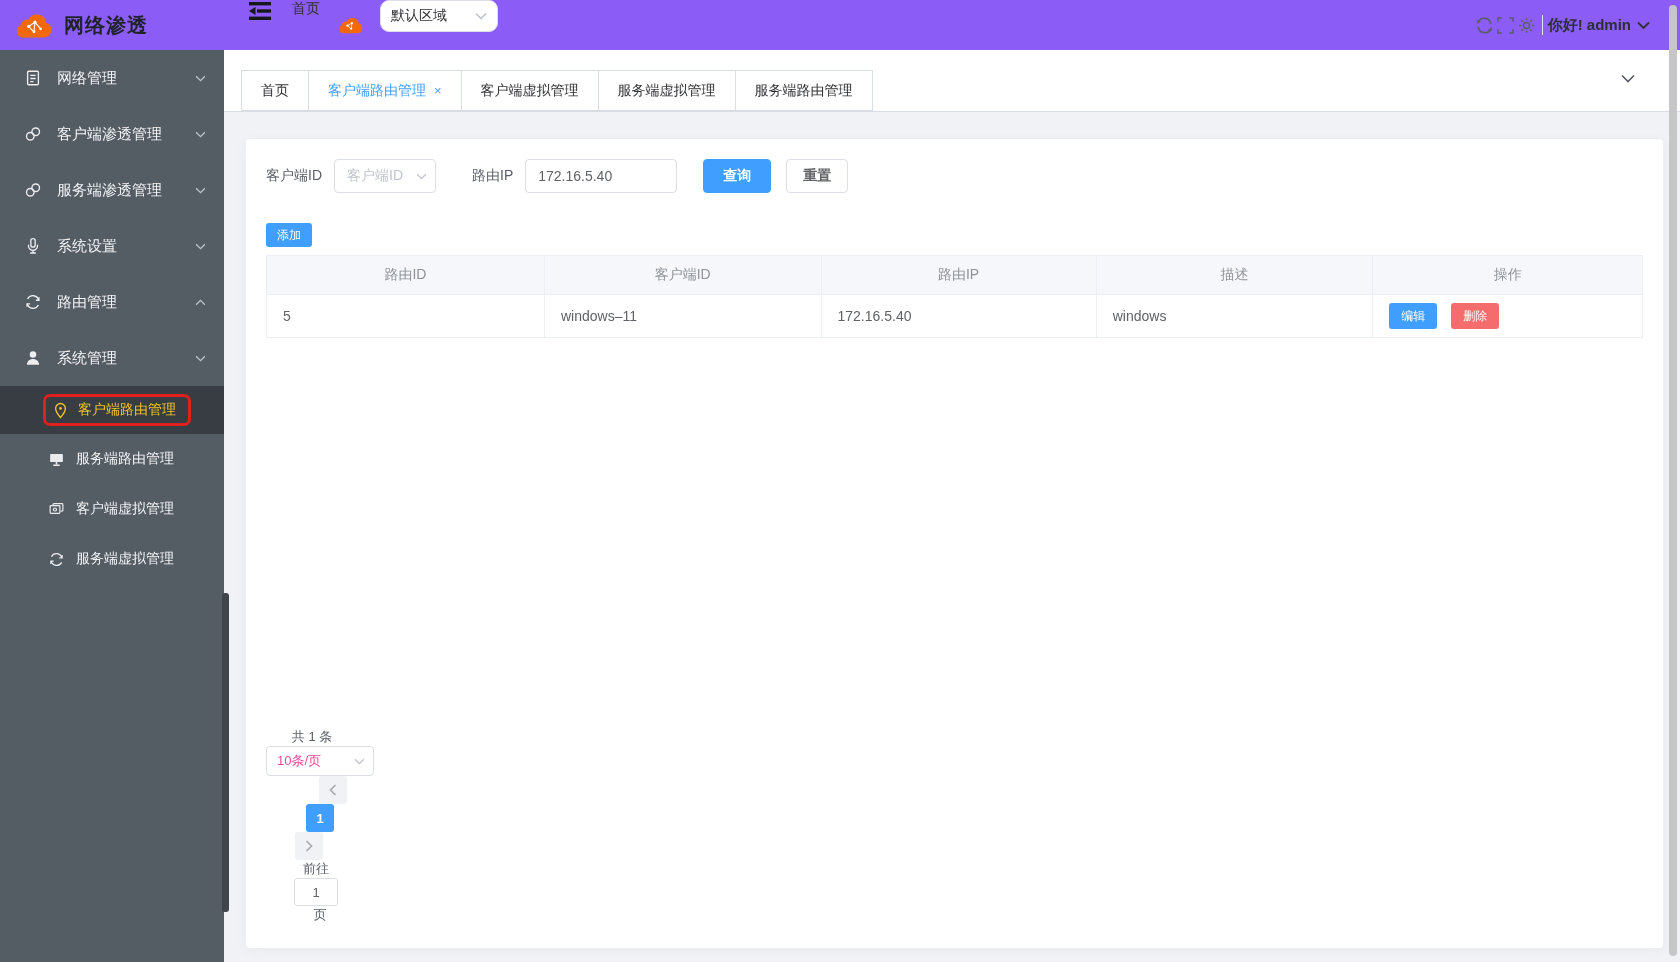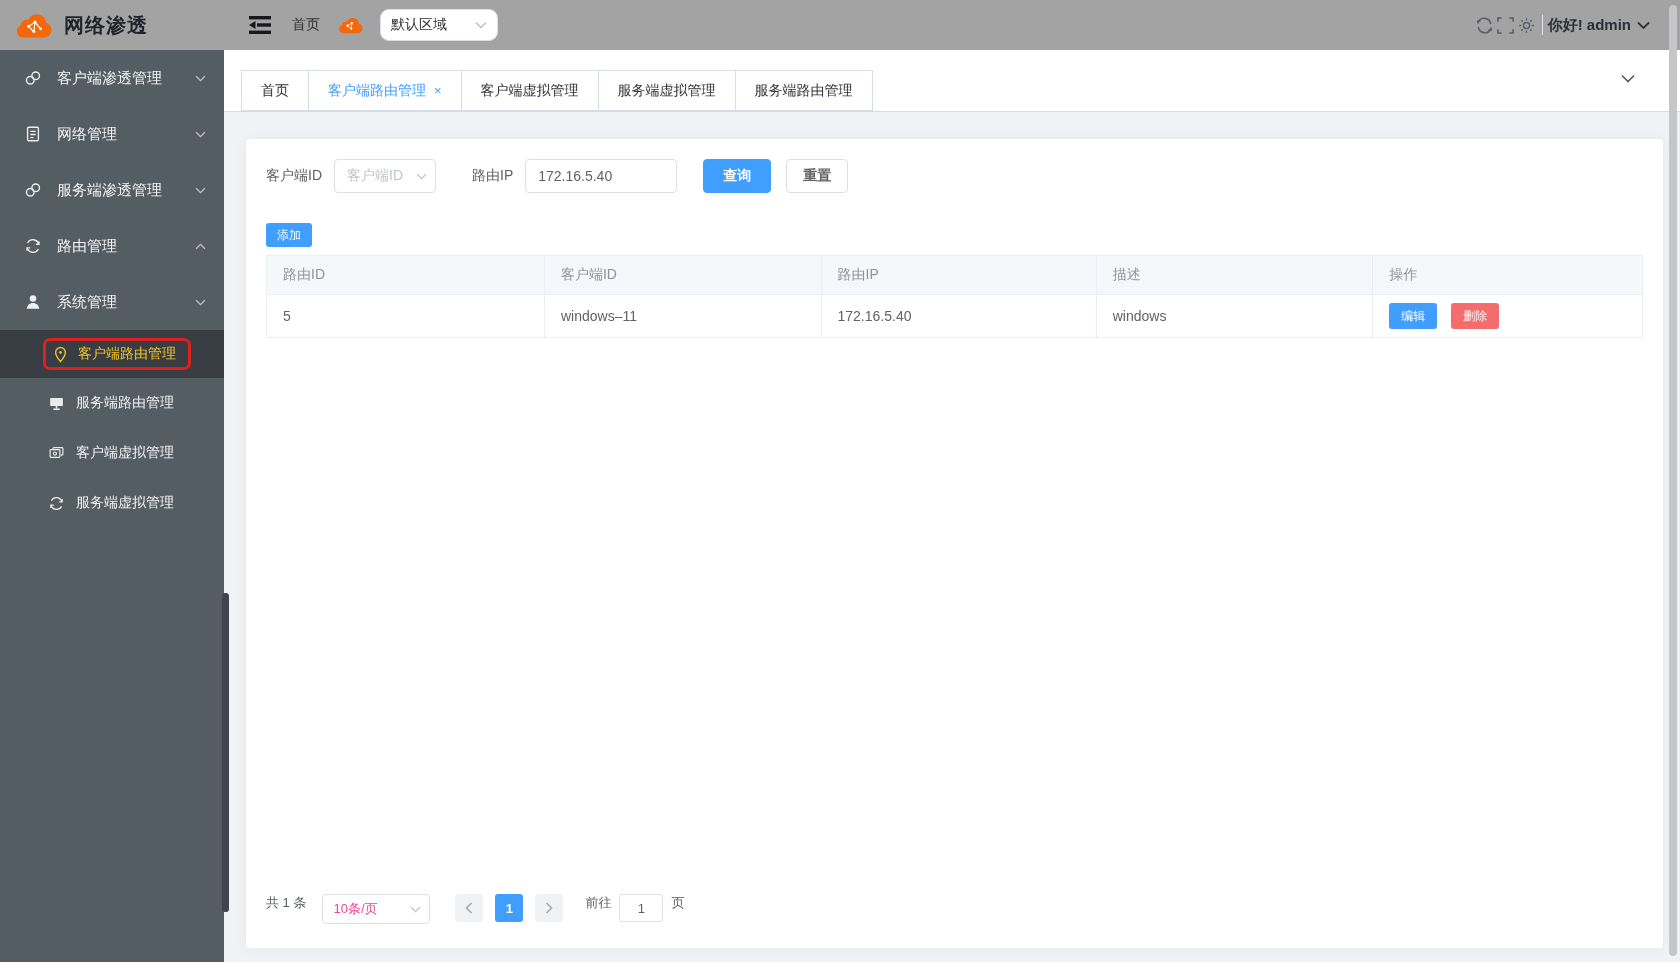--- a/index.html
+++ b/index.html
@@ -1,21 +1,21 @@
 <!DOCTYPE html>
 <html><head>
 <meta charset="utf-8">
 <style>
   * { margin:0; padding:0; box-sizing:border-box; }
   html,body { width:1680px; height:962px; }
   body { font-family:"Liberation Sans","DejaVu Sans",sans-serif; background:#f0f2f5; overflow:hidden; }
   .app { position:relative; width:1680px; height:962px; background:#f0f2f5; overflow:hidden; }
 
   
-  .topbar { position:absolute; top:0; left:0; width:1680px; height:50px; background:#a3a3a3; display:flex; align-items:center; z-index:30; }
+  .topbar { position:absolute; top:0; left:0; width:1680px; height:50px; background:#8b5cf6; display:flex; z-index:30; }
   .logo-area { width:224px; height:50px; display:flex; align-items:center; gap:10px; padding-left:12px; flex:none; }
   .logo-title { font-size:20px; font-weight:bold; color:#1f2329; letter-spacing:1px; white-space:nowrap; }
   .hamburger { margin-left:24px; width:26px; height:22px; display:flex; align-items:center; cursor:pointer; flex:none; }
   .breadcrumb { margin-left:18px; font-size:14px; color:#303133; white-space:nowrap; }
   .mini-cloud { margin-left:16px; display:flex; align-items:center; }
   .region-select { margin-left:16px; width:118px; height:32px; border:1px solid #dcdfe6; border-radius:9px; background:#fff; display:flex; align-items:center; justify-content:space-between; padding:0 10px; font-size:14px; color:#303133; cursor:pointer; }
   .topbar-right { margin-left:auto; display:flex; align-items:center; gap:1px; padding-right:30px; color:#5a5e66; }
   .tb-icon { width:20px; height:20px; display:flex; align-items:center; justify-content:center; cursor:pointer; }
   .tb-divider { width:1px; height:20px; background:#e3e4e6; margin:0 4px; }
   .greeting-wrap { display:flex; align-items:center; gap:6px; cursor:pointer; }
@@ -52,27 +52,27 @@
   .text-input { width:152px; height:34px; border:1px solid #dcdfe6; border-radius:4px; padding:0 12px; font-size:14px; color:#606266; outline:none; font-family:inherit; }
   .btn { height:34px; border-radius:4px; font-size:14px; display:inline-flex; align-items:center; justify-content:center; cursor:pointer; border:1px solid transparent; font-family:inherit; }
   .btn-primary { background:#409eff; color:#fff; border-color:#409eff; padding:0 19px; font-weight:bold; }
   .btn-plain { background:#fff; color:#606266; border-color:#dcdfe6; padding:0 16px; font-weight:bold; }
   .search-btn { margin-left:26px; }
   .reset-btn { margin-left:15px; }
 
   .add-btn { margin-top:30px; height:24px; padding:0 11px; background:#409eff; color:#fff; border:none; border-radius:3px; font-size:12px; cursor:pointer; display:inline-flex; align-items:center; font-family:inherit; }
 
   .data-table { width:100%; margin-top:8px; border-collapse:collapse; table-layout:fixed; }
-  .data-table th { background:#f5f7fa; height:39px; text-align:left; padding:0 16px; font-size:14px; font-weight:normal; color:#8f9399; border:1px solid #ebeef5; }
+  .data-table th { background:#f5f7fa; height:39px; text-align:center; padding:0 16px; font-size:14px; font-weight:normal; color:#8f9399; border:1px solid #ebeef5; }
   .data-table td { height:43px; padding:0 16px; font-size:14px; color:#606266; border:1px solid #ebeef5; background:#fff; }
   .row-btn { height:26px; padding:0 12px; border:none; border-radius:3px; font-size:12px; color:#fff; cursor:pointer; font-family:inherit; }
   .row-btn.edit { background:#409eff; margin-right:10px; }
   .row-btn.del { background:#f56c6c; }
 
-  .pagination { position:absolute; left:20px; bottom:24px; display:flex; align-items:flex-start; font-size:13px; color:#5a5e66; }
+  .pagination { position:absolute; left:20px; bottom:24px; display:flex; align-items:center; font-size:13px; color:#5a5e66;flex-direction:column; }
   .pg-total { margin-right:16px; white-space:nowrap; }
   .pg-size { width:108px; height:30px; border:1px solid #dcdfe6; border-radius:4px; display:flex; align-items:center; justify-content:space-between; padding:0 8px 0 10px; color:#ec4899; cursor:pointer; background:#fff; }
   .pg-arrow { width:28px; height:28px; border-radius:3px; background:#f0f2f5; display:flex; align-items:center; justify-content:center; color:#a8abb2; cursor:pointer; }
   .pg-prev { margin-left:25px; }
   .pg-page { width:28px; height:28px; border-radius:3px; background:#409eff; color:#fff; font-weight:bold; display:flex; align-items:center; justify-content:center; margin:0 12px; cursor:pointer; }
   .pg-next { margin-right:22px; }
   .pg-goto-label { margin-right:8px; white-space:nowrap; }
   .pg-goto-input { width:44px; height:28px; border:1px solid #dcdfe6; border-radius:3px; text-align:center; font-size:13px; color:#606266; outline:none; margin-right:8px; font-family:inherit; }
   .pg-unit { white-space:nowrap; }
 
@@ -163,63 +163,77 @@
           </svg>
       </span>
     </div>
   </div>
 
   <div class="sidebar">
 
     <div class="menu-item">
       <span class="mi-icon">
         <svg width="18" height="18" viewBox="0 0 20 20" fill="none" stroke="currentColor" stroke-width="1.5">
-          <circle cx="7" cy="12.5" r="4.2"></circle>
-            <circle cx="13" cy="7.5" r="4.2"></circle>
-        </svg>
-      </span>
-      <span class="mi-label">客户端渗透管理</span>
-      <span class="chev">
-          <svg width="11" height="7" viewBox="0 0 12 8">
-            <path d="M1 1.5l5 5 5-5" fill="none" stroke="currentColor" stroke-width="1.5"></path>
-          </svg>
-        </span>
-    </div>
-
-    <div class="menu-item">
-      <span class="mi-icon">
-        <svg width="18" height="18" viewBox="0 0 20 20" fill="none" stroke="currentColor" stroke-width="1.5">
           <rect x="4" y="2.5" width="12" height="15" rx="1.2"></rect>
             <path d="M7 7h6M7 10.5h6M7 14h3.5"></path>
         </svg>
       </span>
       <span class="mi-label">网络管理</span>
       <span class="chev">
           <svg width="11" height="7" viewBox="0 0 12 8">
             <path d="M1 1.5l5 5 5-5" fill="none" stroke="currentColor" stroke-width="1.5"></path>
           </svg>
         </span>
     </div>
-
 
     <div class="menu-item">
       <span class="mi-icon">
         <svg width="18" height="18" viewBox="0 0 20 20" fill="none" stroke="currentColor" stroke-width="1.5">
           <circle cx="7" cy="12.5" r="4.2"></circle>
             <circle cx="13" cy="7.5" r="4.2"></circle>
         </svg>
       </span>
+      <span class="mi-label">客户端渗透管理</span>
+      <span class="chev">
+          <svg width="11" height="7" viewBox="0 0 12 8">
+            <path d="M1 1.5l5 5 5-5" fill="none" stroke="currentColor" stroke-width="1.5"></path>
+          </svg>
+        </span>
+    </div>
+
+
+    <div class="menu-item">
+      <span class="mi-icon">
+        <svg width="18" height="18" viewBox="0 0 20 20" fill="none" stroke="currentColor" stroke-width="1.5">
+          <circle cx="7" cy="12.5" r="4.2"></circle>
+            <circle cx="13" cy="7.5" r="4.2"></circle>
+        </svg>
+      </span>
       <span class="mi-label">服务端渗透管理</span>
       <span class="chev">
           <svg width="11" height="7" viewBox="0 0 12 8">
             <path d="M1 1.5l5 5 5-5" fill="none" stroke="currentColor" stroke-width="1.5"></path>
           </svg>
         </span>
     </div>
 
+    <div class="menu-item">
+      <span class="mi-icon">
+        <svg width="18" height="18" viewBox="0 0 20 20" fill="none" stroke="currentColor" stroke-width="1.5">
+          <rect x="7.6" y="1.8" width="4.8" height="9.4" rx="2.4"></rect>
+          <path d="M5 8.5v1.3a5 5 0 0 0 10 0V8.5M10 14.8v3M6.8 17.8h6.4"></path>
+        </svg>
+      </span>
+      <span class="mi-label">系统设置</span>
+      <span class="chev">
+          <svg width="11" height="7" viewBox="0 0 12 8">
+            <path d="M1 1.5l5 5 5-5" fill="none" stroke="currentColor" stroke-width="1.5"></path>
+          </svg>
+        </span>
+    </div>
 
     <div class="menu-item">
       <span class="mi-icon">
         <svg width="18" height="18" viewBox="0 0 20 20" fill="none" stroke="currentColor" stroke-width="1.5">
           <path d="M16.3 8a6.6 6.6 0 0 0-12.3-1.4M3.7 12a6.6 6.6 0 0 0 12.3 1.4"></path>
           <path d="M16.6 4.6V8h-3.4M3.4 15.4V12h3.4"></path>
         </svg>
       </span>
       <span class="mi-label">路由管理</span>
       <span class="chev">

